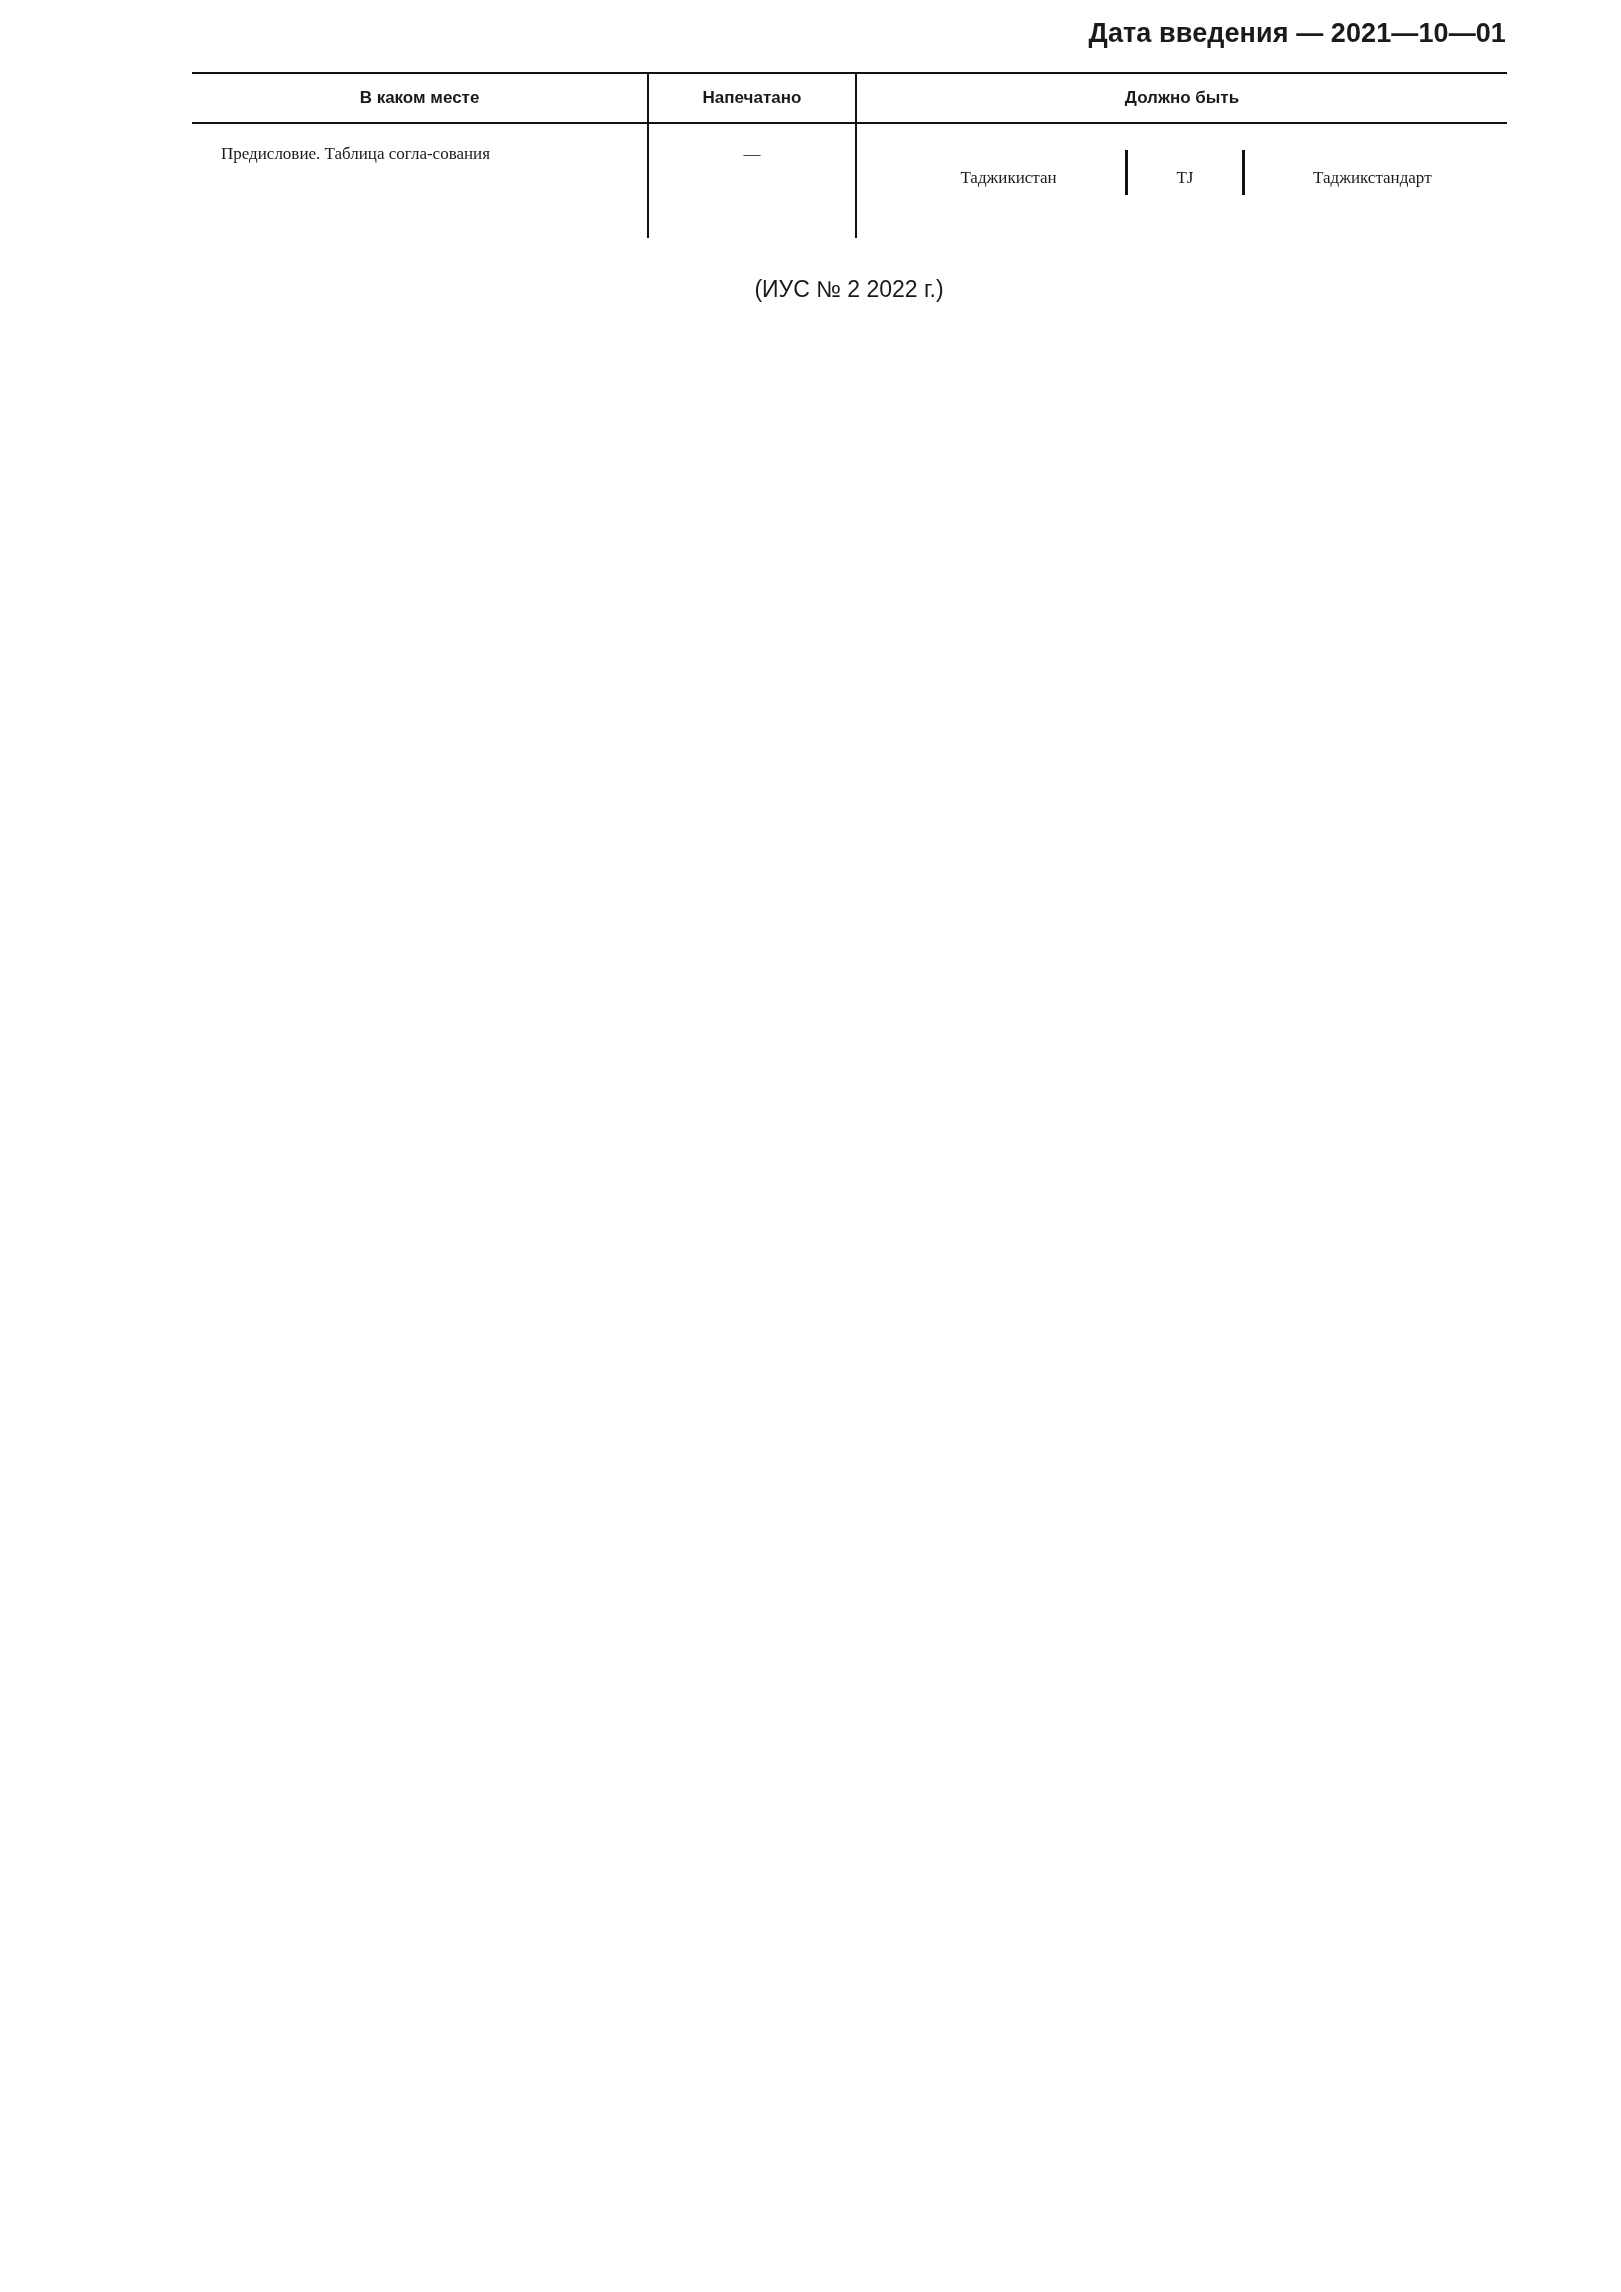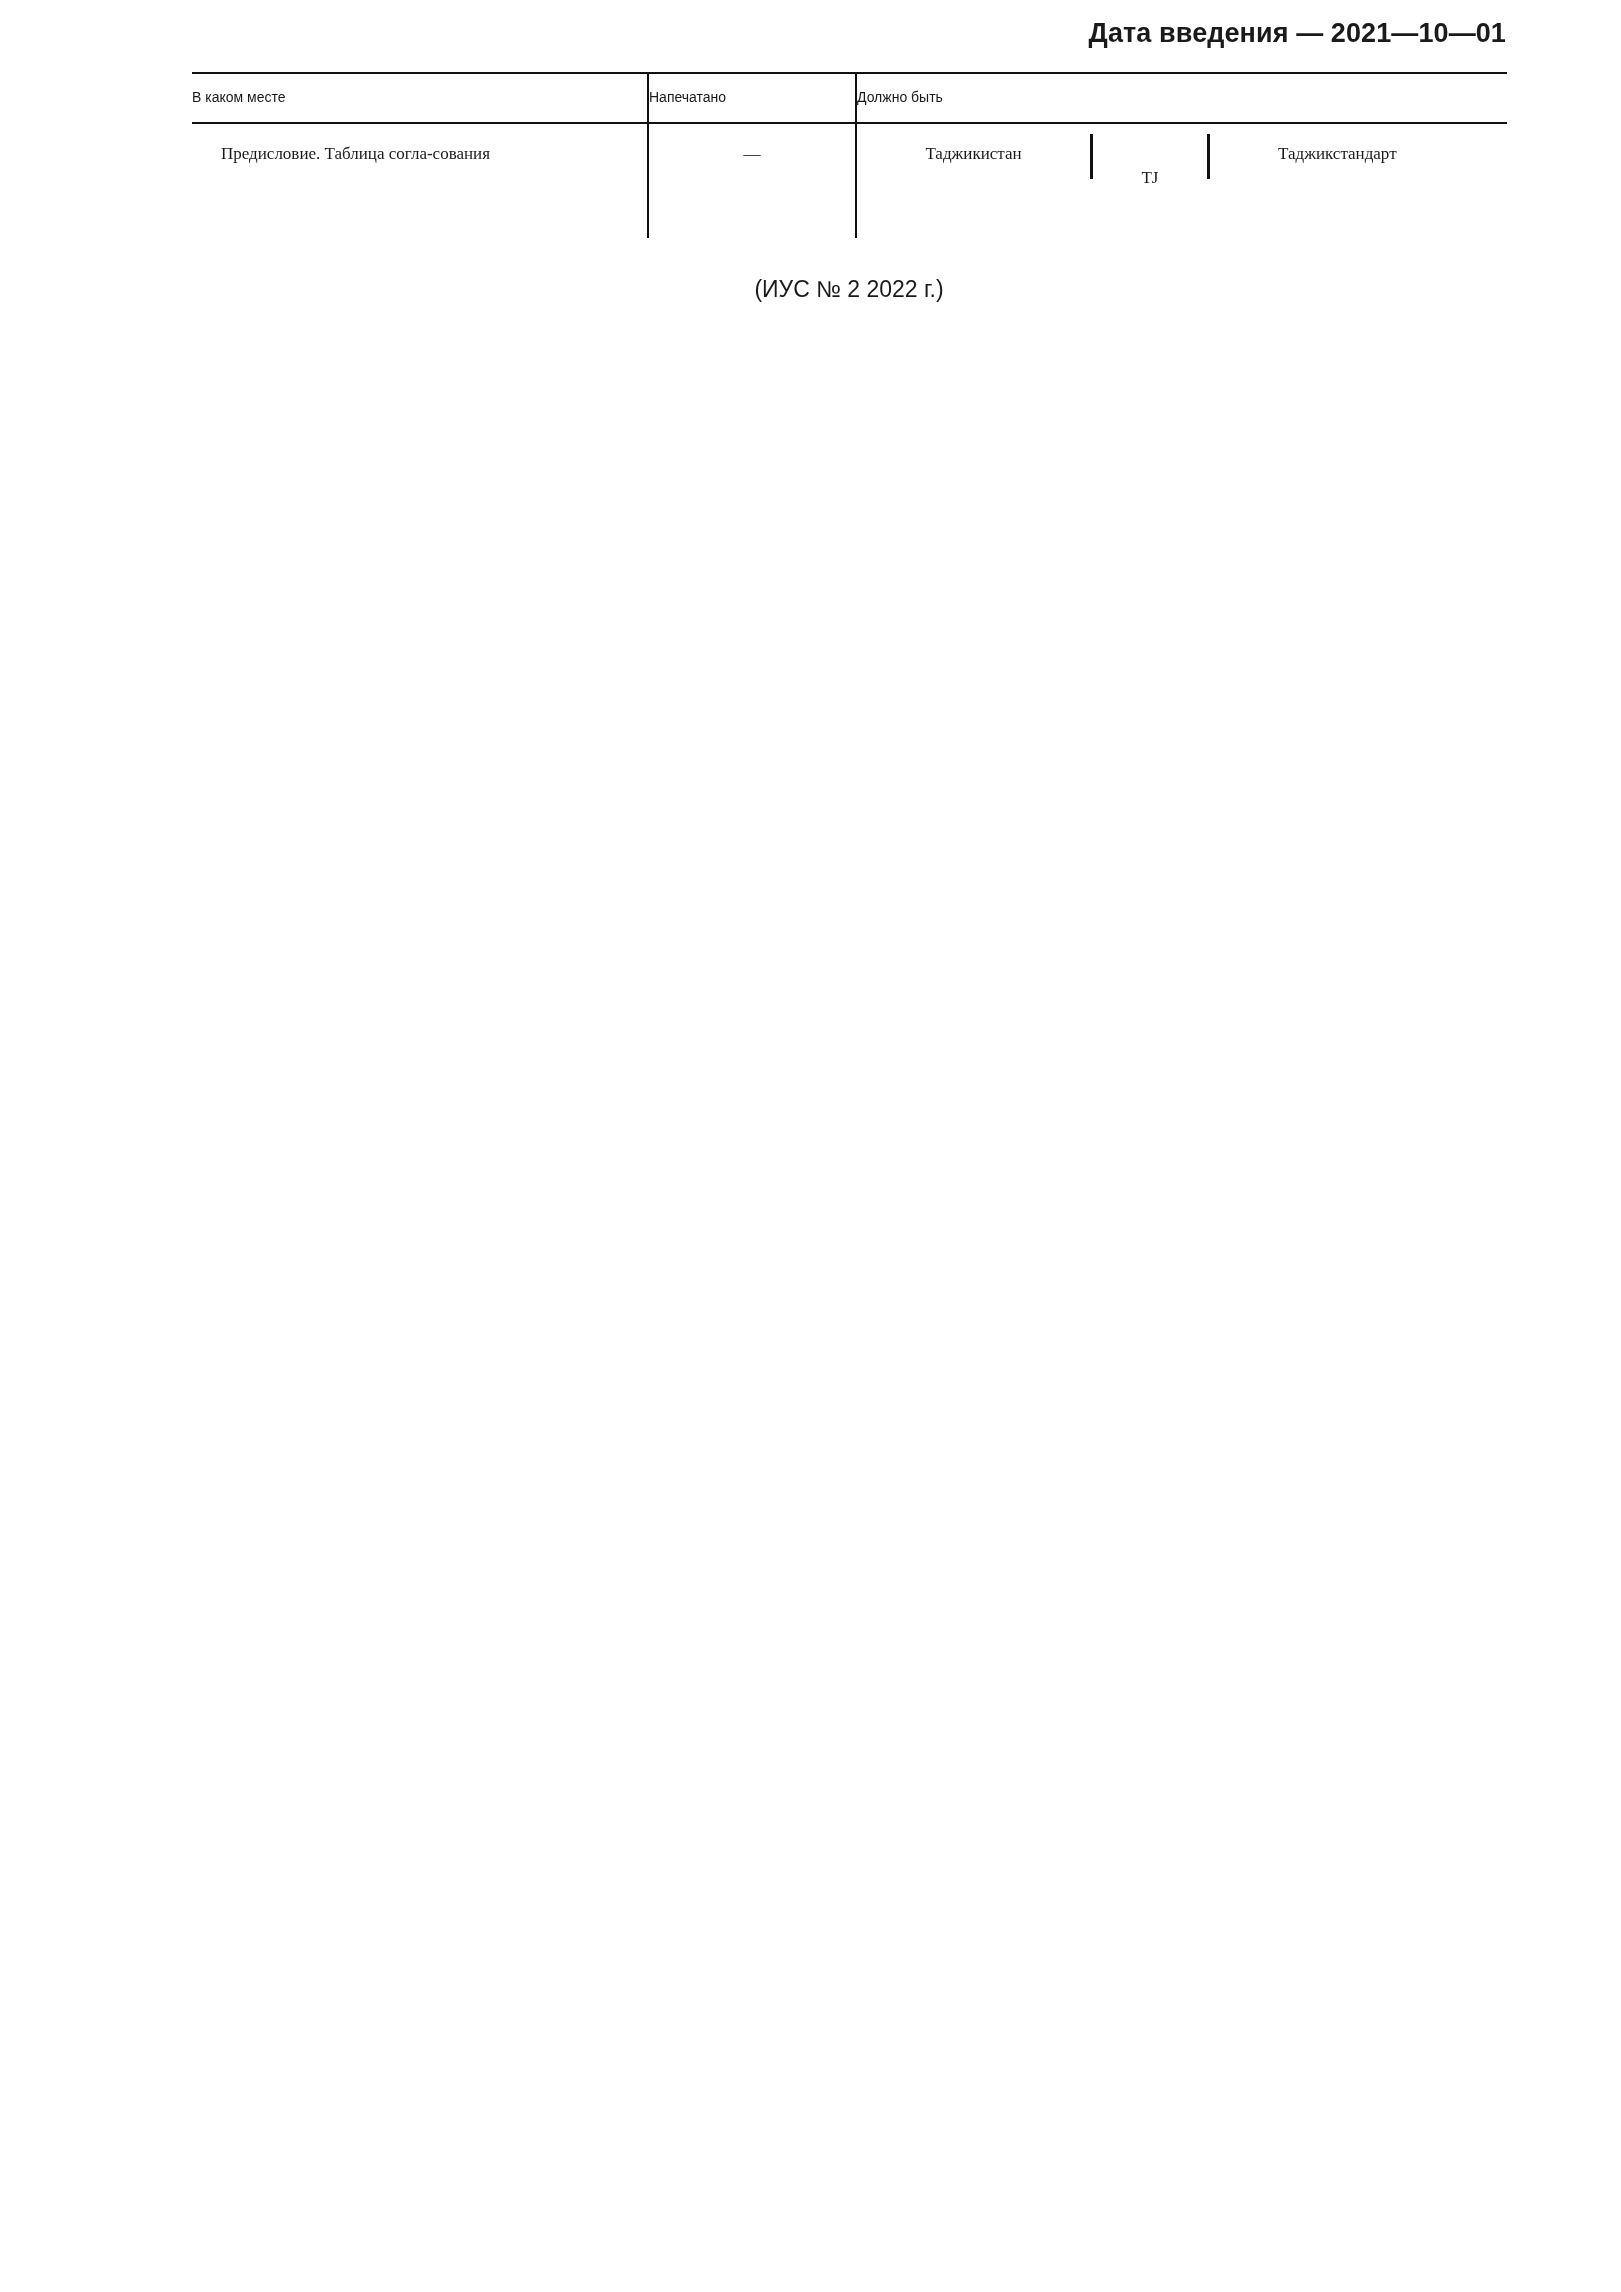--- a/index.html
+++ b/index.html
@@ -72,25 +72,26 @@
   .corr-table td {
     padding: 0;
     vertical-align: top;
     font-weight: normal;
   }
   .col-place   { width: 456px; }
   .col-printed { width: 208px; }
   .col-should  { width: 651px; }
 
   .corr-table thead th {
-    text-align: left;
+    text-align: center;
     padding: 8.8px 0 9.8px;
-    font-size: 14px;
+    font-size: 17px;
     border-top: 2.9px solid #111111;
     border-bottom: 2.9px solid #111111;
+    font-weight: bold;
   }
   .corr-table thead th.div-left {
     border-left: 2.9px solid #111111;
   }
 
   .corr-table tbody td {
     padding-top: 12.7px;
     padding-bottom: 43px;
     font-size: 17px;
     line-height: 35px;
@@ -107,21 +108,22 @@
     text-indent: 29px;
     hyphens: manual;
   }
   .cell-printed {
     text-align: center;
   }
 
   
   .should-row {
     display: flex;
-    align-items: flex-start;
+    align-items: flex-end;
+    padding-left: 35px;
   }
   .should-field {
     text-align: center;
     white-space: nowrap;
   }
   .should-field.f-country { width: 233px; }
   .should-field.f-code    { width: 114px; margin-top: 24px; }
   .should-field.f-body    { width: 255px; }
   .should-sep {
     width: 2.9px;

